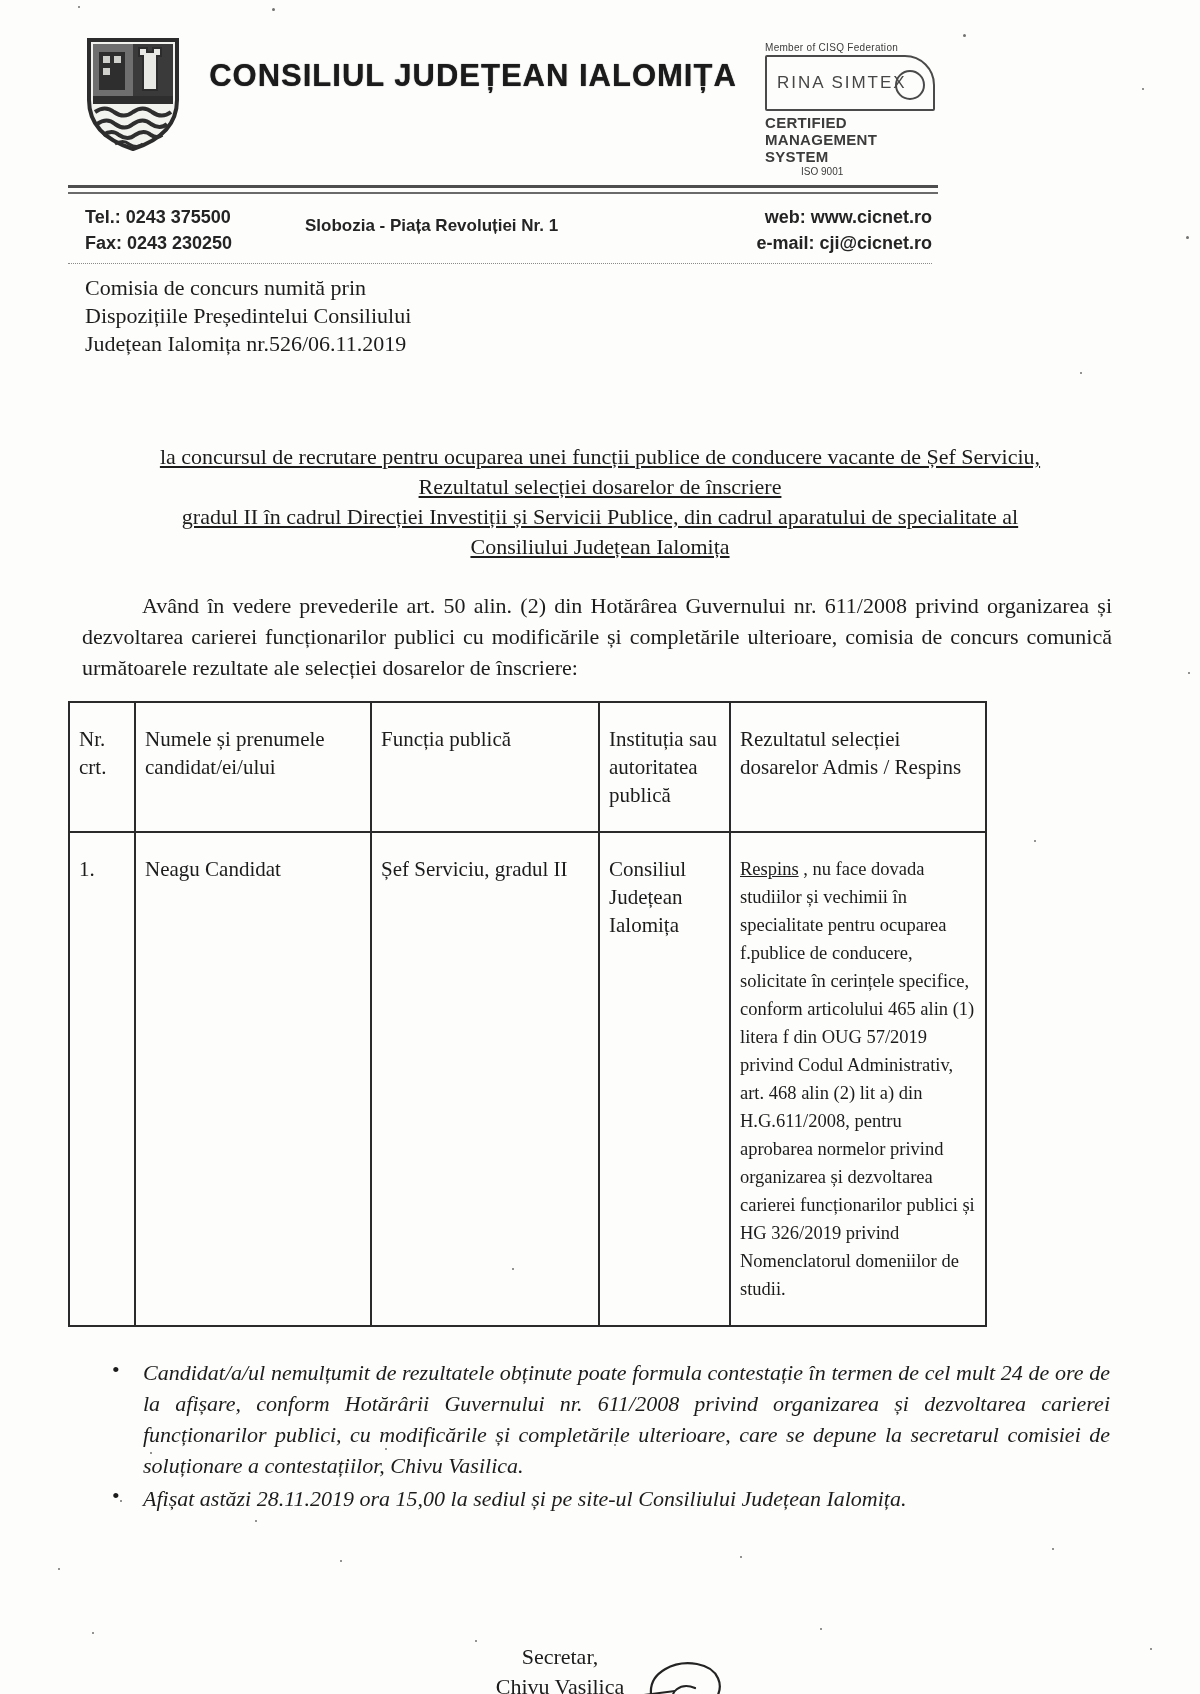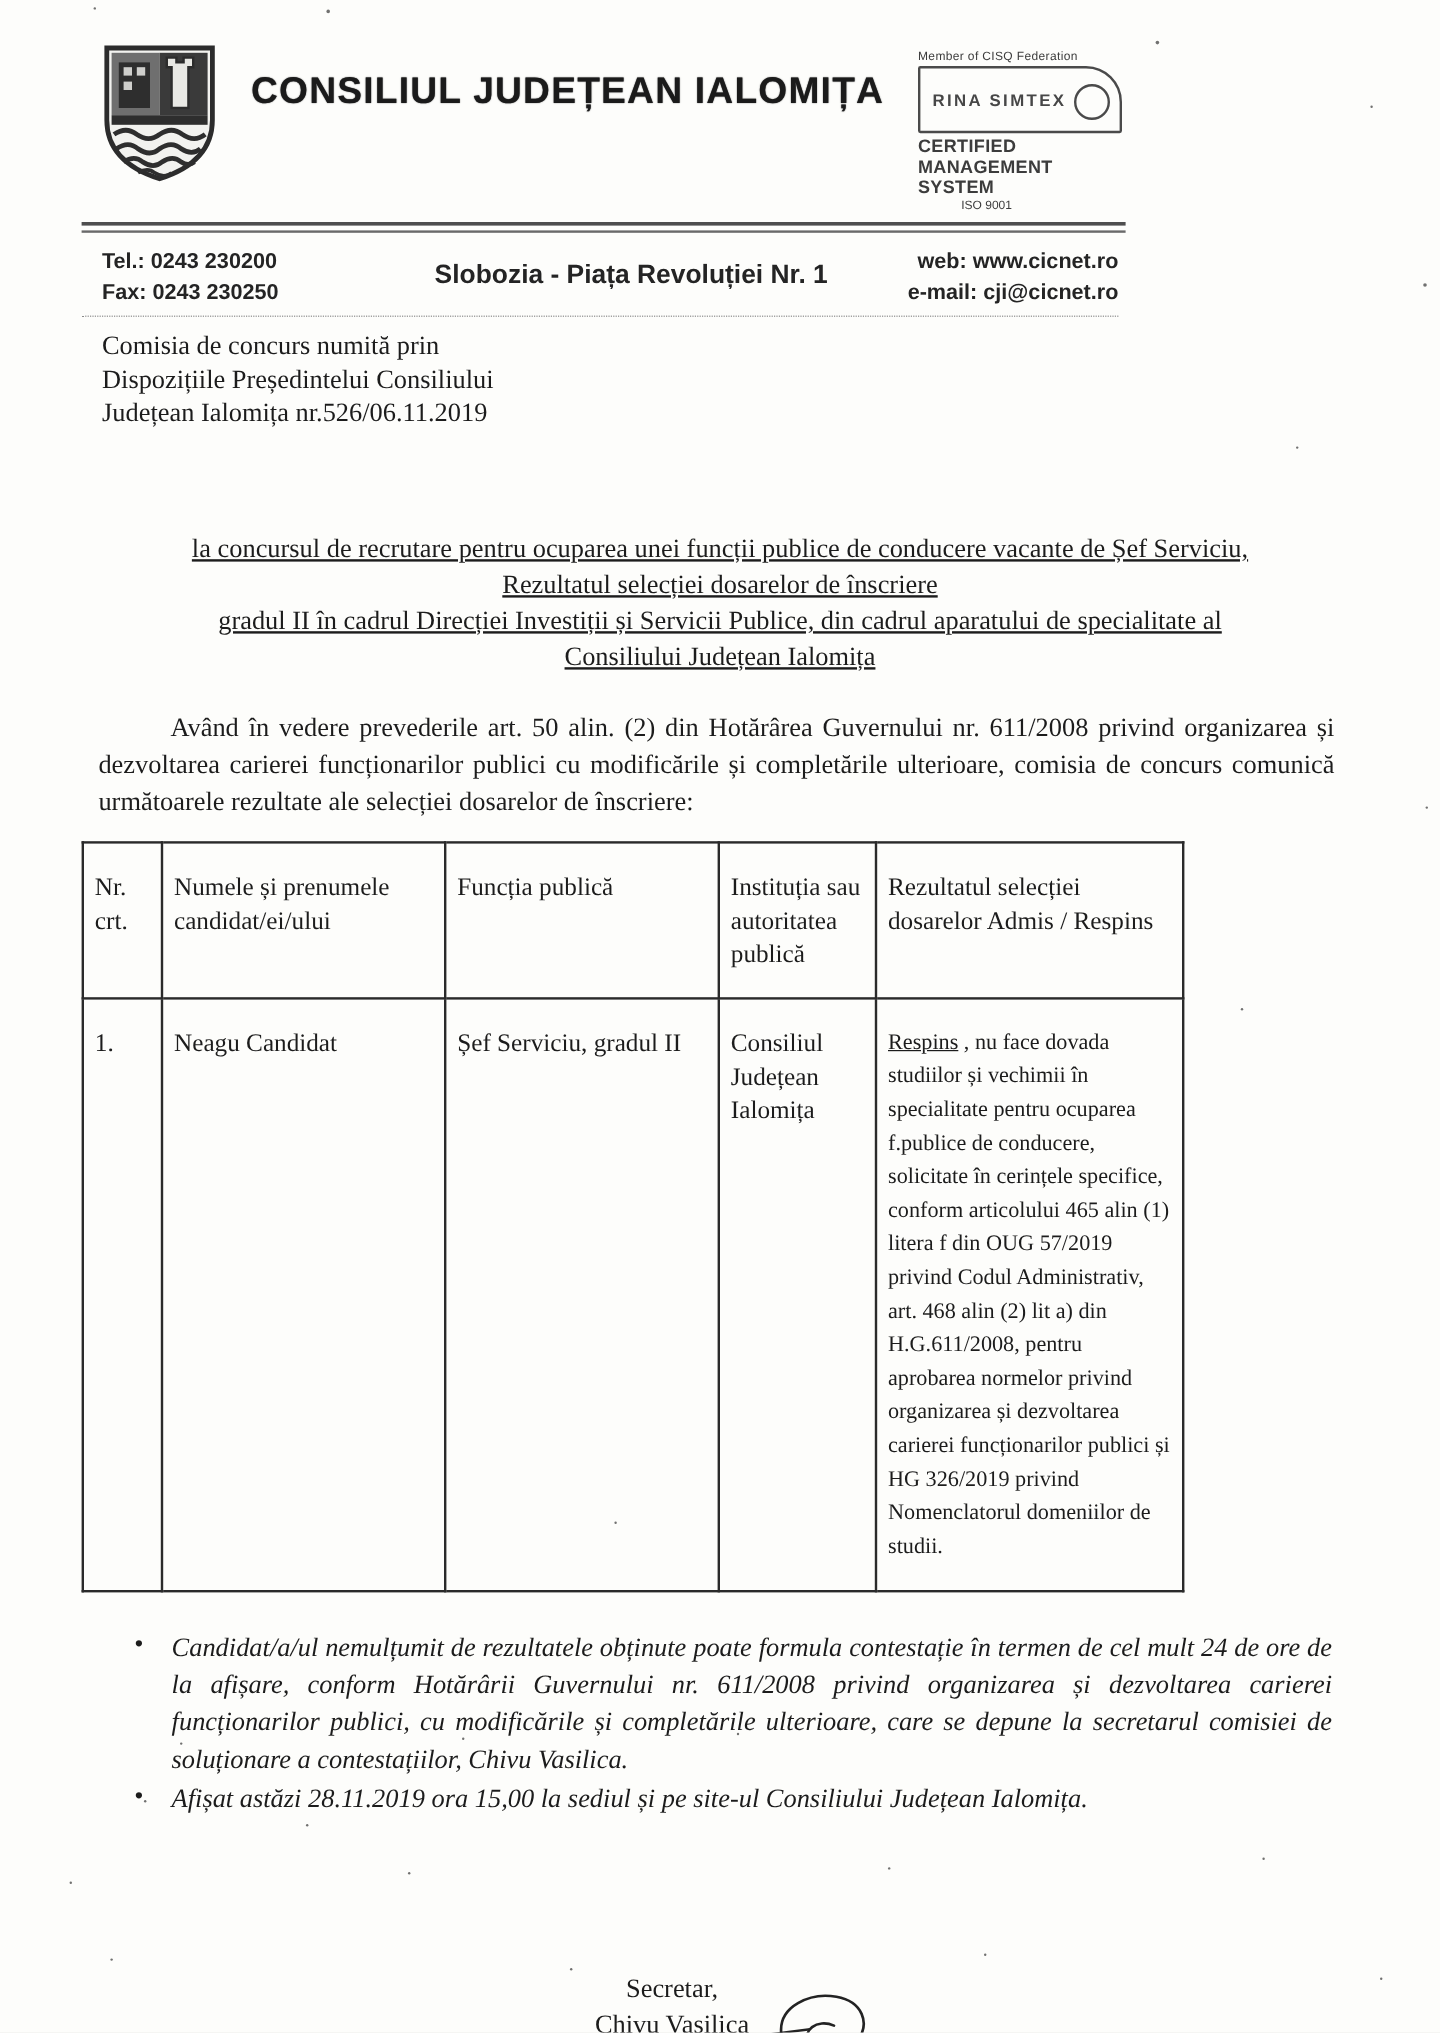--- a/index.html
+++ b/index.html
@@ -20,35 +20,35 @@
   .hdr-country{font-size:37px;font-weight:900;letter-spacing:3px;
     text-shadow:0 0 1px #333;}
   .hdr-inst{font-size:31px;font-weight:900;letter-spacing:1px;margin-top:14px;
     text-shadow:0 0 1px #333;}
   .badge{flex:0 0 auto;width:170px;font-family:"Liberation Sans", sans-serif;
     color:#3c3c3c;padding-top:6px;}
   .badge-member{font-size:10px;letter-spacing:.3px;margin-bottom:2px;}
   .badge-box{position:relative;border:2px solid #4a4a4a;height:52px;
     border-radius:2px 30px 2px 2px;display:flex;align-items:center;
     padding-left:10px;}
-  .badge-brand{font-size:14px;font-weight:bold;letter-spacing:2px;color:#474747;}
+  .badge-brand{font-size:17px;font-weight:normal;letter-spacing:2px;color:#474747;}
   .badge-circle{position:absolute;right:8px;top:13px;width:26px;height:26px;
     border:2px solid #4a4a4a;border-radius:50%;}
   .badge-cert{font-size:15px;font-weight:bold;margin-top:3px;letter-spacing:.3px;}
   .badge-iso{font-size:10px;margin-top:1px;padding-left:36px;}
   
   .rule-double{margin:8px 262px 0 68px;height:4px;
     border-top:3px solid #4e4e4e;border-bottom:2px solid #6a6a6a;}
   .rule-thin{margin:7px 268px 0 68px;border-top:1px dotted #8a8a8a;}
   
   .contact{display:flex;margin:10px 268px 0 85px;
     font-family:"Liberation Sans", sans-serif;font-weight:bold;font-size:18px;
     color:#242424;}
   .contact-left{flex:0 0 220px;line-height:26px;}
-  .contact-center{flex:1;text-align:center;padding-top:12px;font-size:22px;}
+  .contact-center{flex:1;padding-top:12px;font-size:17px;}
   .contact-right{flex:0 0 185px;text-align:right;line-height:26px;}
   
   .commission{margin:10px 0 0 85px;font-size:22px;line-height:28px;}
   
   .title-block{margin:84px 80px 0 80px;text-align:center;
     font-size:22px;line-height:30px;}
   .title-block div{text-decoration:underline;}
   
   .intro{margin:28px 88px 0 82px;font-size:22px;line-height:31px;
     text-align:justify;text-indent:60px;}
@@ -110,21 +110,21 @@
       </div>
       <div class="badge-cert">CERTIFIED MANAGEMENT SYSTEM</div>
       <div class="badge-iso">ISO 9001</div>
     </div>
   </div>
 
   <div class="rule-double"></div>
 
   <div class="contact">
     <div class="contact-left">
-      <div>Tel.: 0243 230200</div>
+      <div>Tel.: 0243 375500</div>
       <div>Fax: 0243 230250</div>
     </div>
     <div class="contact-center">Slobozia - Piața Revoluției Nr. 1</div>
     <div class="contact-right">
       <div>web: www.cicnet.ro</div>
       <div>e-mail: cji@cicnet.ro</div>
     </div>
   </div>
 
   <div class="rule-thin"></div>

